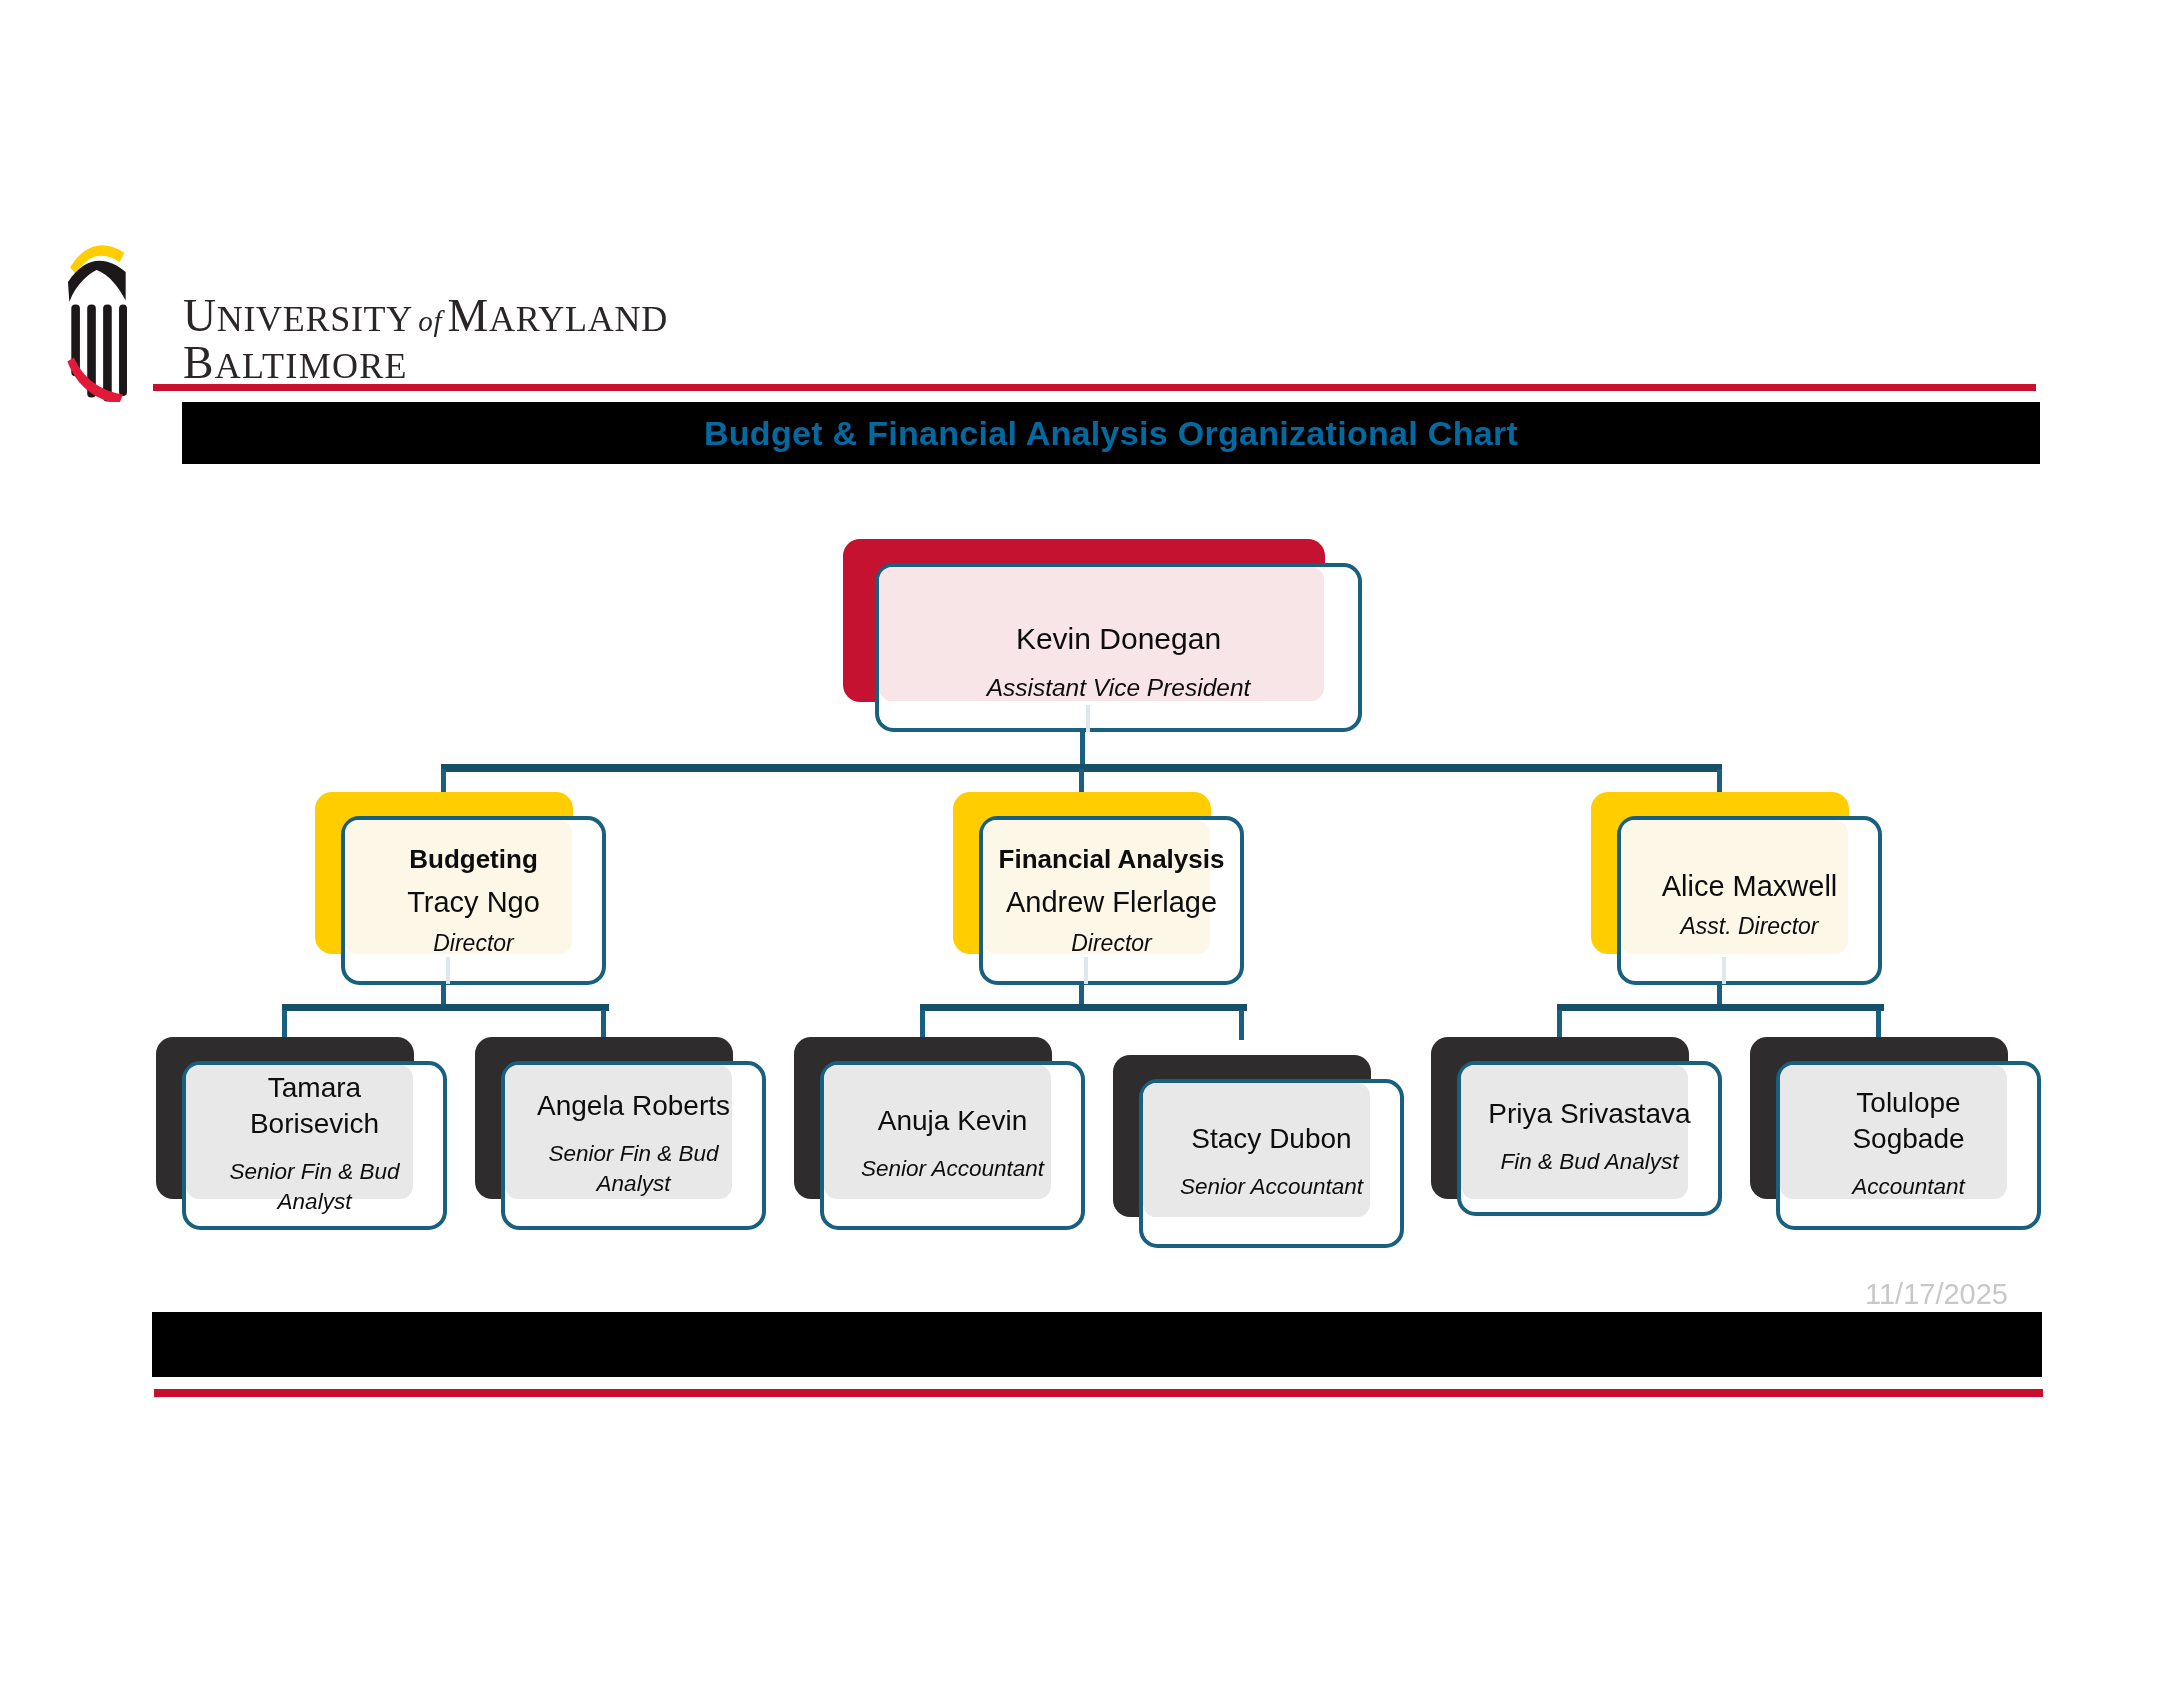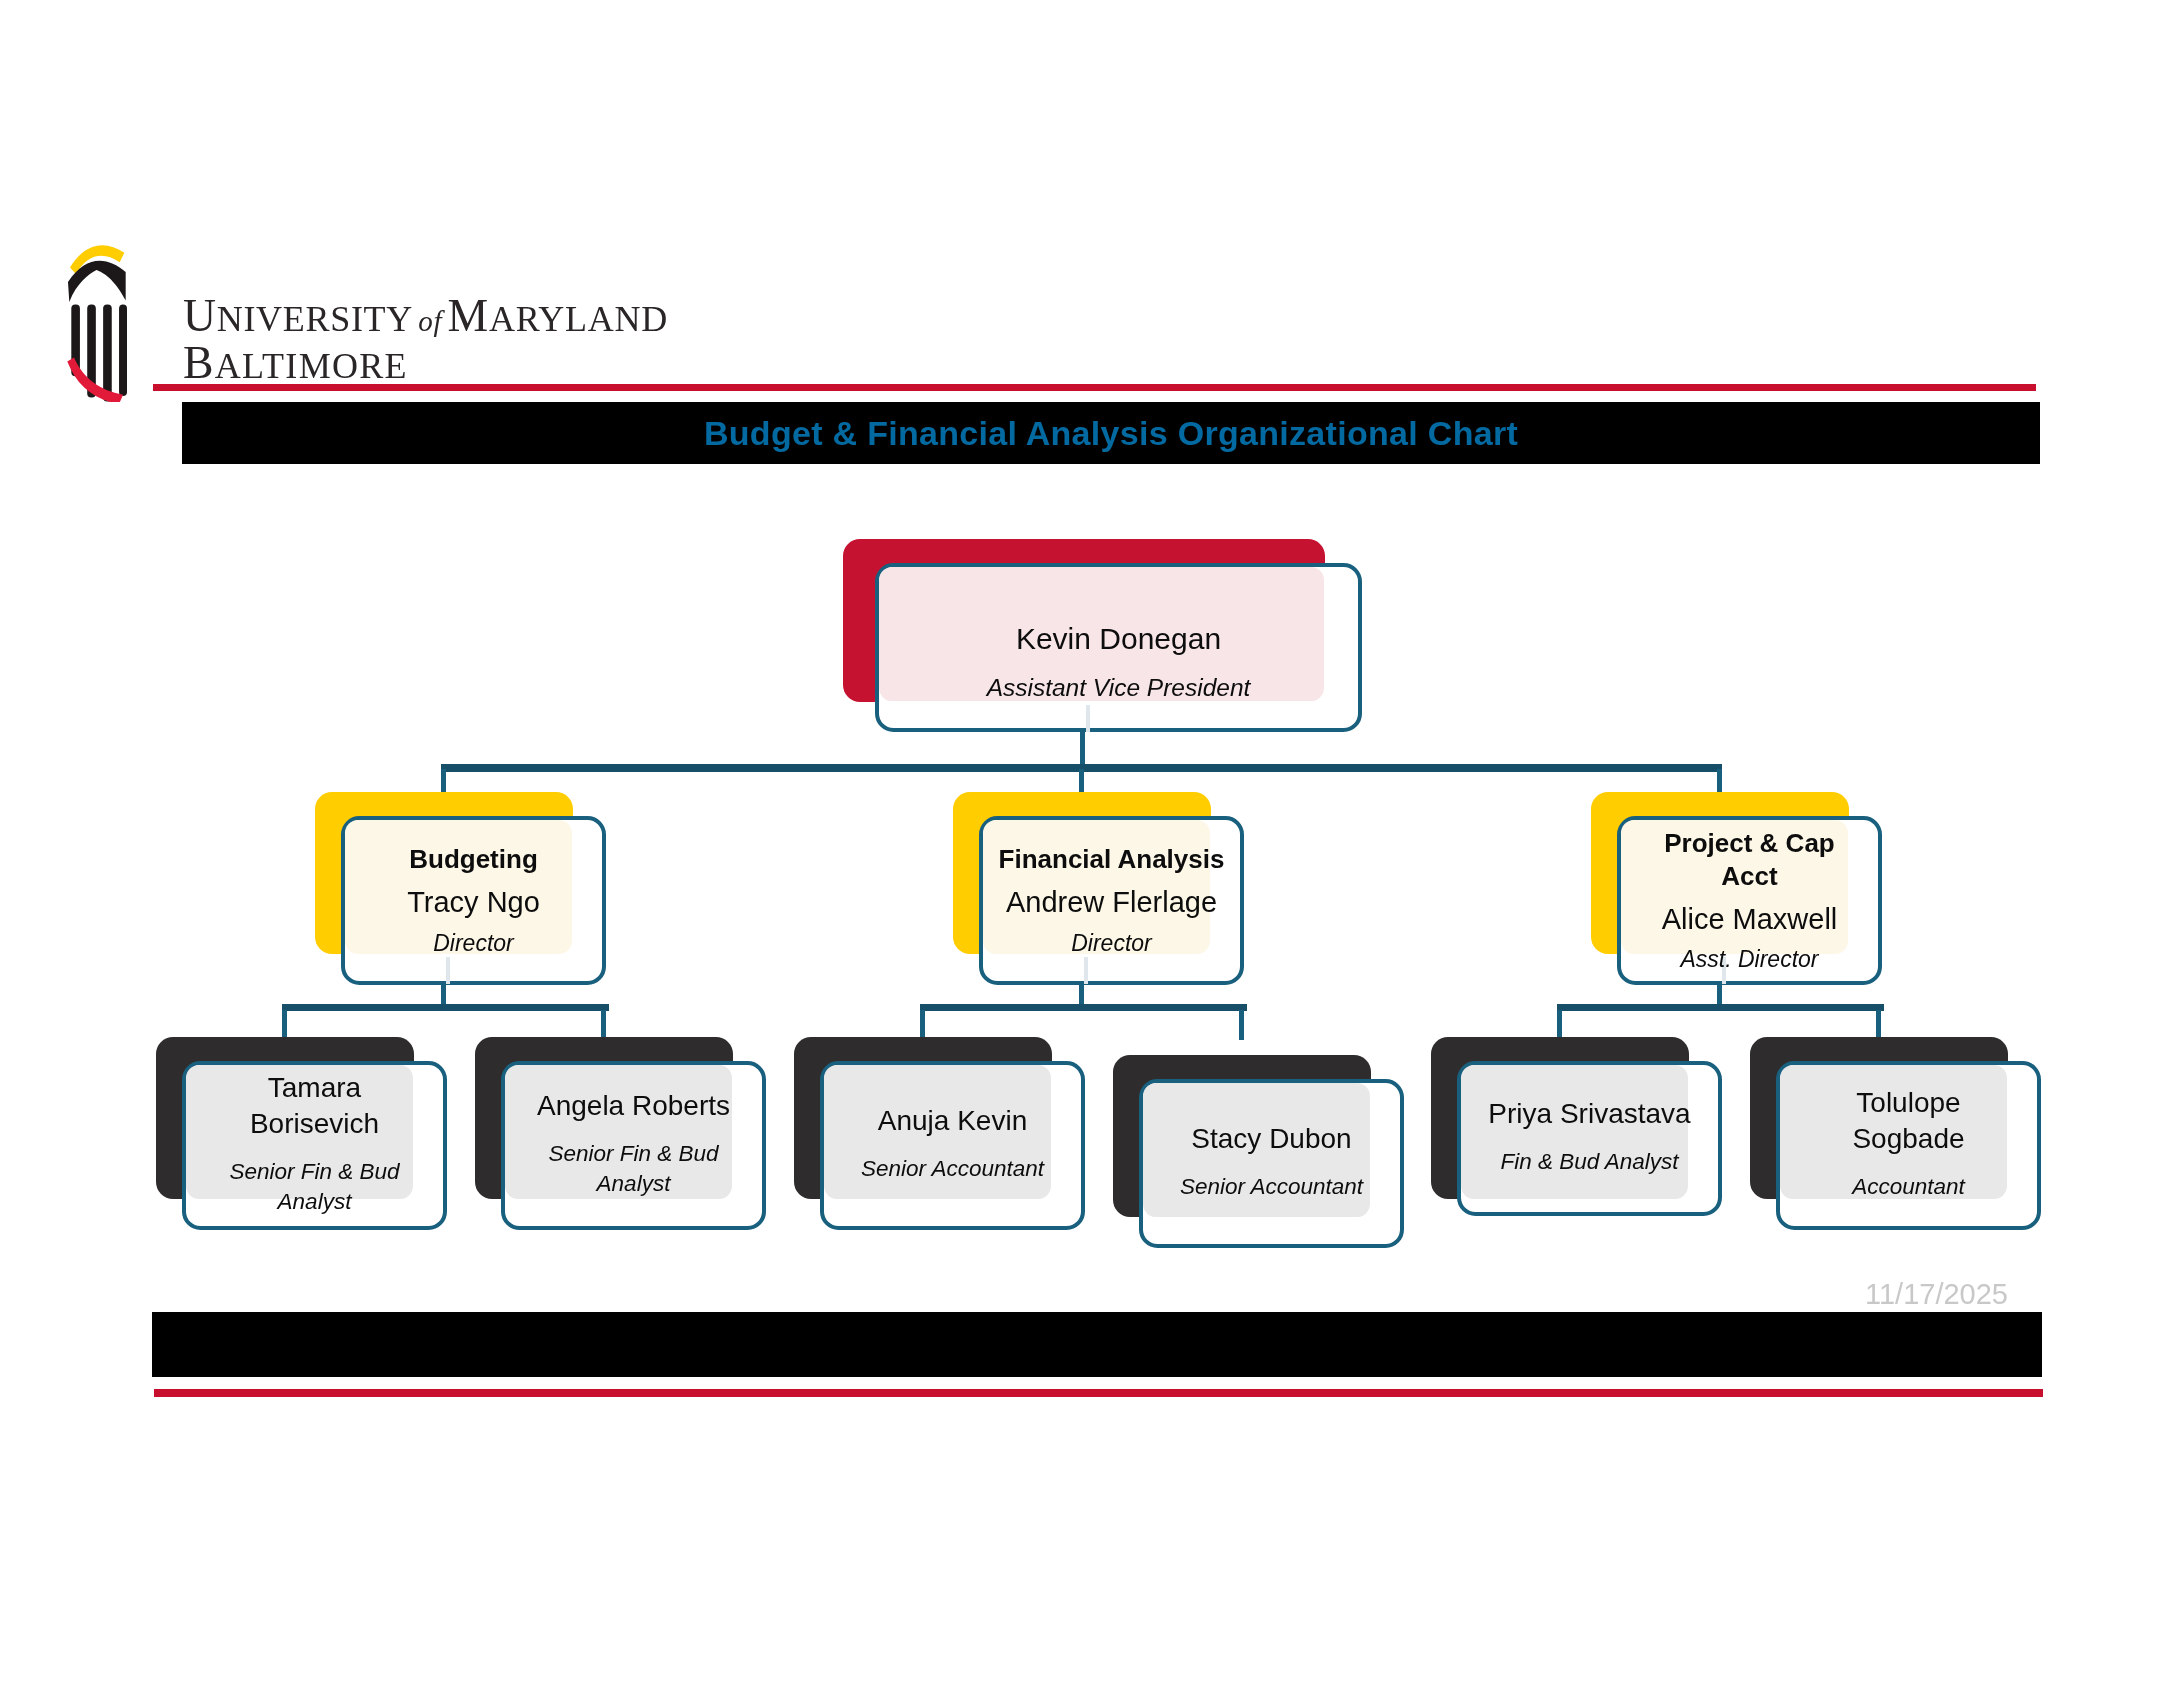--- a/index.html
+++ b/index.html
@@ -147,21 +147,20 @@
       </div>
     </div>
   </div>
 
   <div class="cell cell-mgr" style="left:1617px;top:816px;width:265px;height:169px;">
     <div class="shadow shadow-std gold"></div>
     <div class="boxmain">
       <div class="fill fill-std cream"></div>
       <div class="ghost" style="left:101px;top:137px;height:27px;"></div>
       <div class="content">
-        <div class="mgr-dept bindtxt">Project &amp; Cap Acct</div>
         <div class="mgr-name bindtxt">Alice Maxwell</div>
         <div class="mgr-role bindtxt">Asst. Director</div>
       </div>
     </div>
   </div>
 
   <div class="cell cell-staff" style="left:182px;top:1061px;width:265px;height:169px;">
     <div class="shadow shadow-std charcoal"></div>
     <div class="boxmain">
       <div class="fill fill-std graybg"></div>

